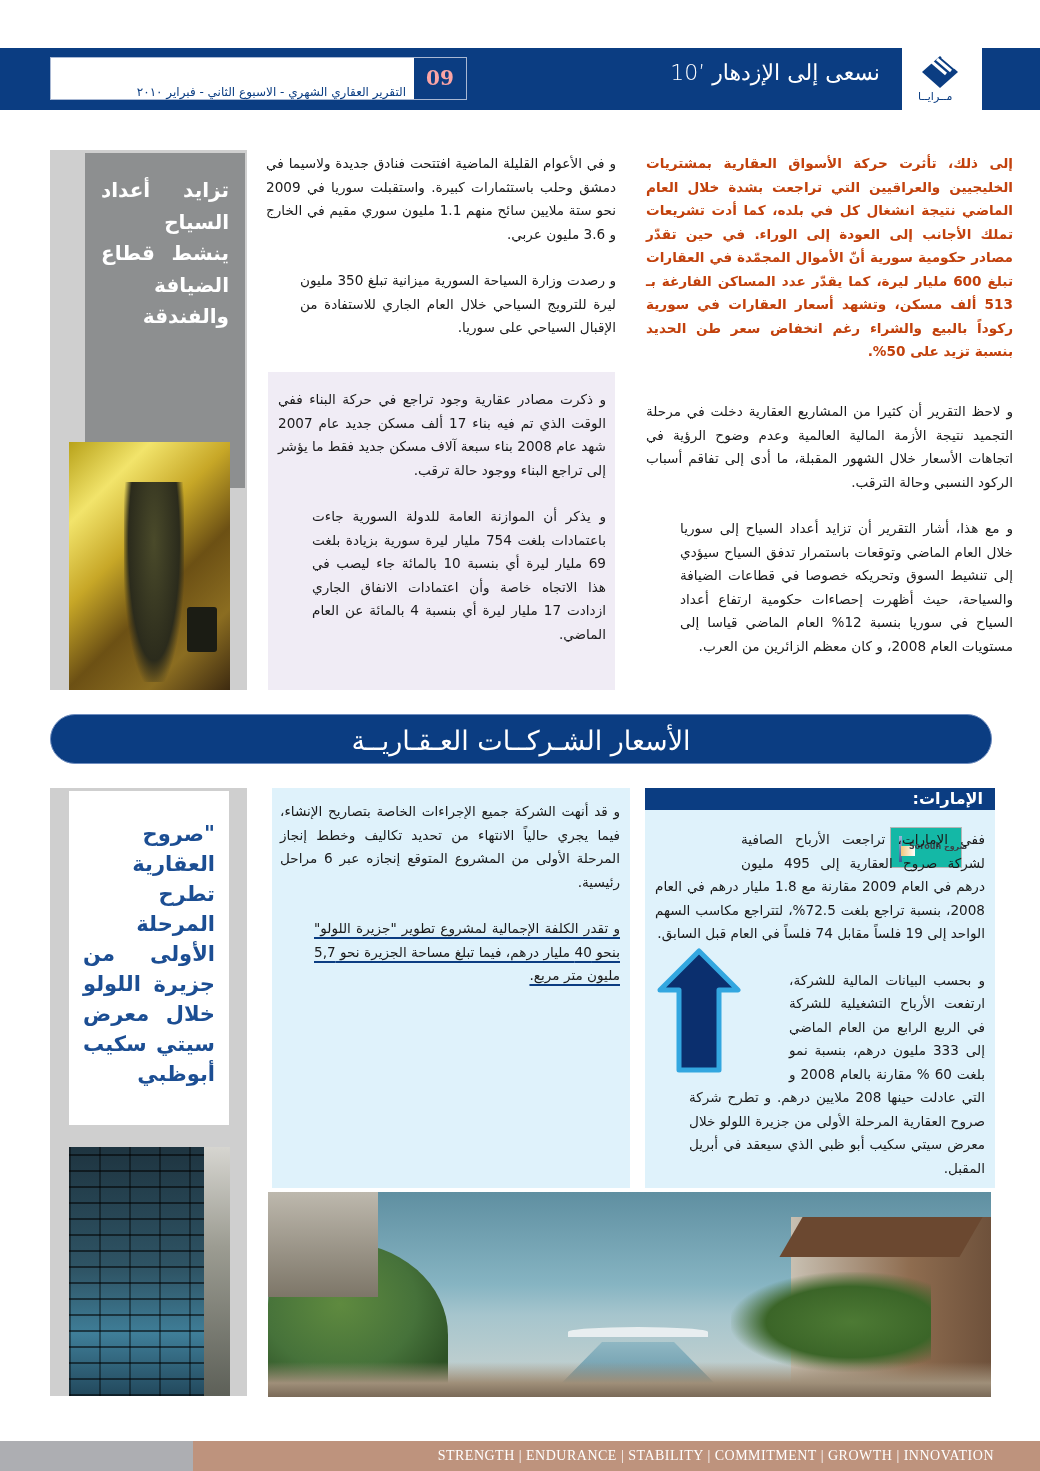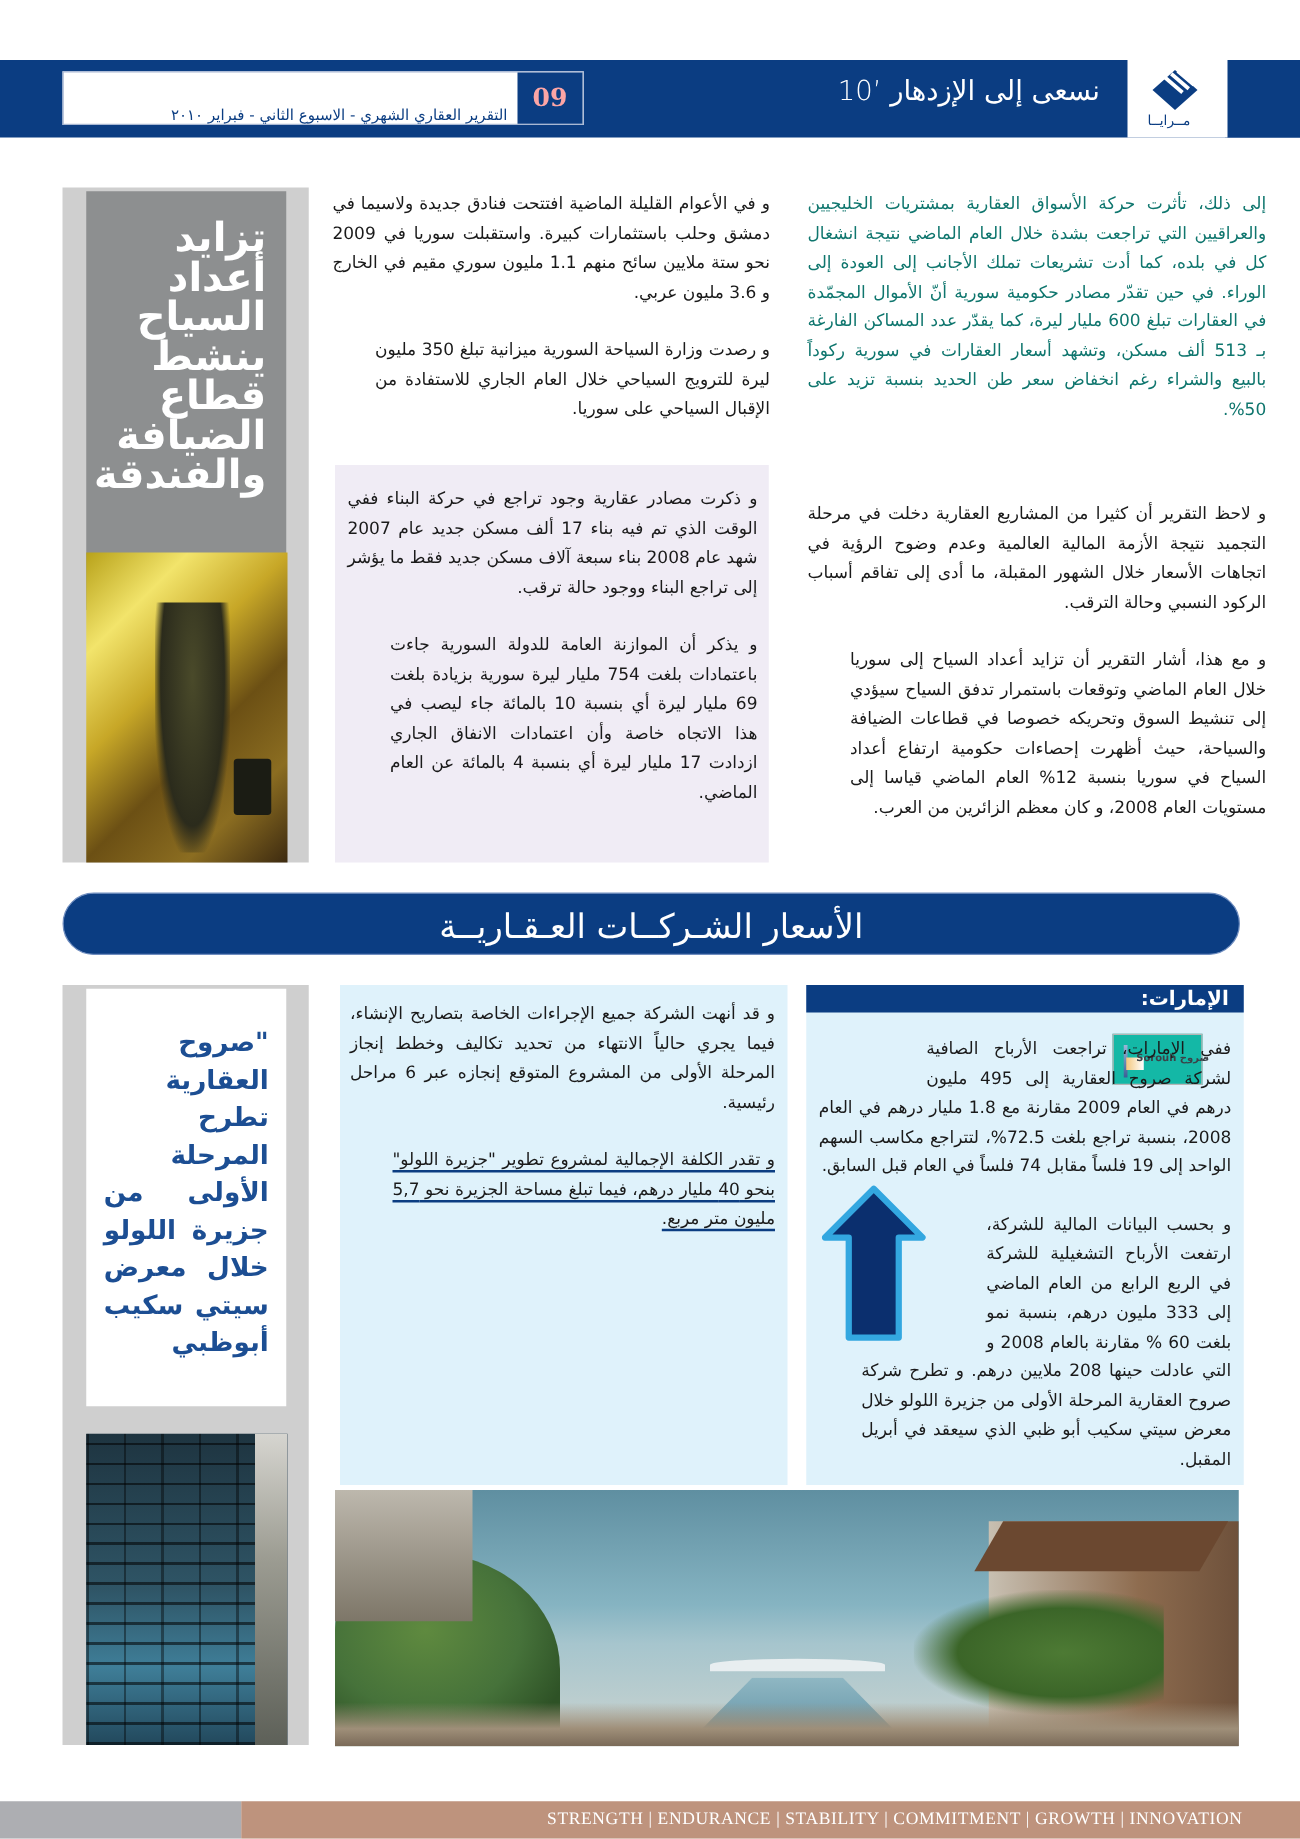--- a/index.html
+++ b/index.html
@@ -13,24 +13,24 @@
   .logo-mark { position: absolute; left: 18px; top: 6px; width: 40px; height: 36px; }
   .logo-text { position: absolute; left: 16px; top: 42px; font-size: 11px; color: #0b3d82; direction: rtl; }
   .slogan { position: absolute; right: 160px; top: 12px; font-size: 22px; color: #ffffff; direction: rtl; font-family: "DejaVu Sans", sans-serif; font-weight: 300; }
   .issue-box { position: absolute; left: 50px; top: 9px; width: 417px; height: 43px; background: #ffffff; border: 1px solid #a9b8d3; }
   .issue-num { position: absolute; right: 0; top: 0; width: 52px; height: 41px; background: #0b3d82; color: #fca5a5; font-family: "DejaVu Serif", serif; font-weight: bold; font-size: 20px; text-align: center; line-height: 41px; }
   .issue-title { position: absolute; right: 60px; top: 11px; font-size: 12px; color: #0b3d82; direction: rtl; white-space: nowrap; margin-top: 16px; }
 
   
   .col { position: absolute; direction: rtl; text-align: justify; font-size: 13.6px; line-height: 23.5px; }
   .col p + p { margin-top: 23px; margin-left: 34px; }
-  .green { color: #0f766e; }
+  .green { color: #c2410c; font-weight: bold; }
 
   .sidebar1-frame { position: absolute; left: 50px; top: 150px; width: 197px; height: 540px; background: #cfcfcf; }
-  .sidebar1-title { position: absolute; left: 69px; top: 153px; width: 160px; height: 335px; background: #8d8f90; color: #ffffff; direction: rtl; text-align: justify; text-align-last: justify; font-weight: bold; font-size: 32px; line-height: 31.5px; padding: 22px 16px 0 16px; }
+  .sidebar1-title { position: absolute; left: 85px; top: 153px; width: 160px; height: 335px; background: #8d8f90; color: #ffffff; direction: rtl; text-align: justify; text-align-last: justify; font-weight: bold; font-size: 20px; line-height: 31.5px; padding: 22px 16px 0 16px; }
   .photo1 { position: absolute; left: 69px; top: 442px; width: 161px; height: 248px; background: linear-gradient(135deg, #b8a21a 0%, #f2e46b 20%, #c7a727 40%, #6c5014 60%, #8b6d21 80%, #3d2a10 100%); overflow: hidden; }
   .photo1 .figure { position: absolute; left: 55px; top: 40px; width: 60px; height: 200px; background: radial-gradient(ellipse at 50% 30%, #4a4a2a 0%, #2b2b1c 60%, transparent 75%); }
   .photo1 .suitcase { position: absolute; left: 118px; top: 165px; width: 30px; height: 45px; background: #1b1c14; border-radius: 3px; }
 
   .purple-box { position: absolute; left: 268px; top: 372px; width: 347px; height: 318px; background: #f0ecf5; }
 
   
   .banner { position: absolute; left: 50px; top: 714px; width: 942px; height: 50px; background: #0b3d82; border-radius: 25px; border: 1px solid #6f8dbf; }
   .banner-title { position: absolute; left: 0; right: 0; top: 10px; text-align: center; color: #ffffff; font-size: 27px; direction: rtl; font-weight: 300; }
 

